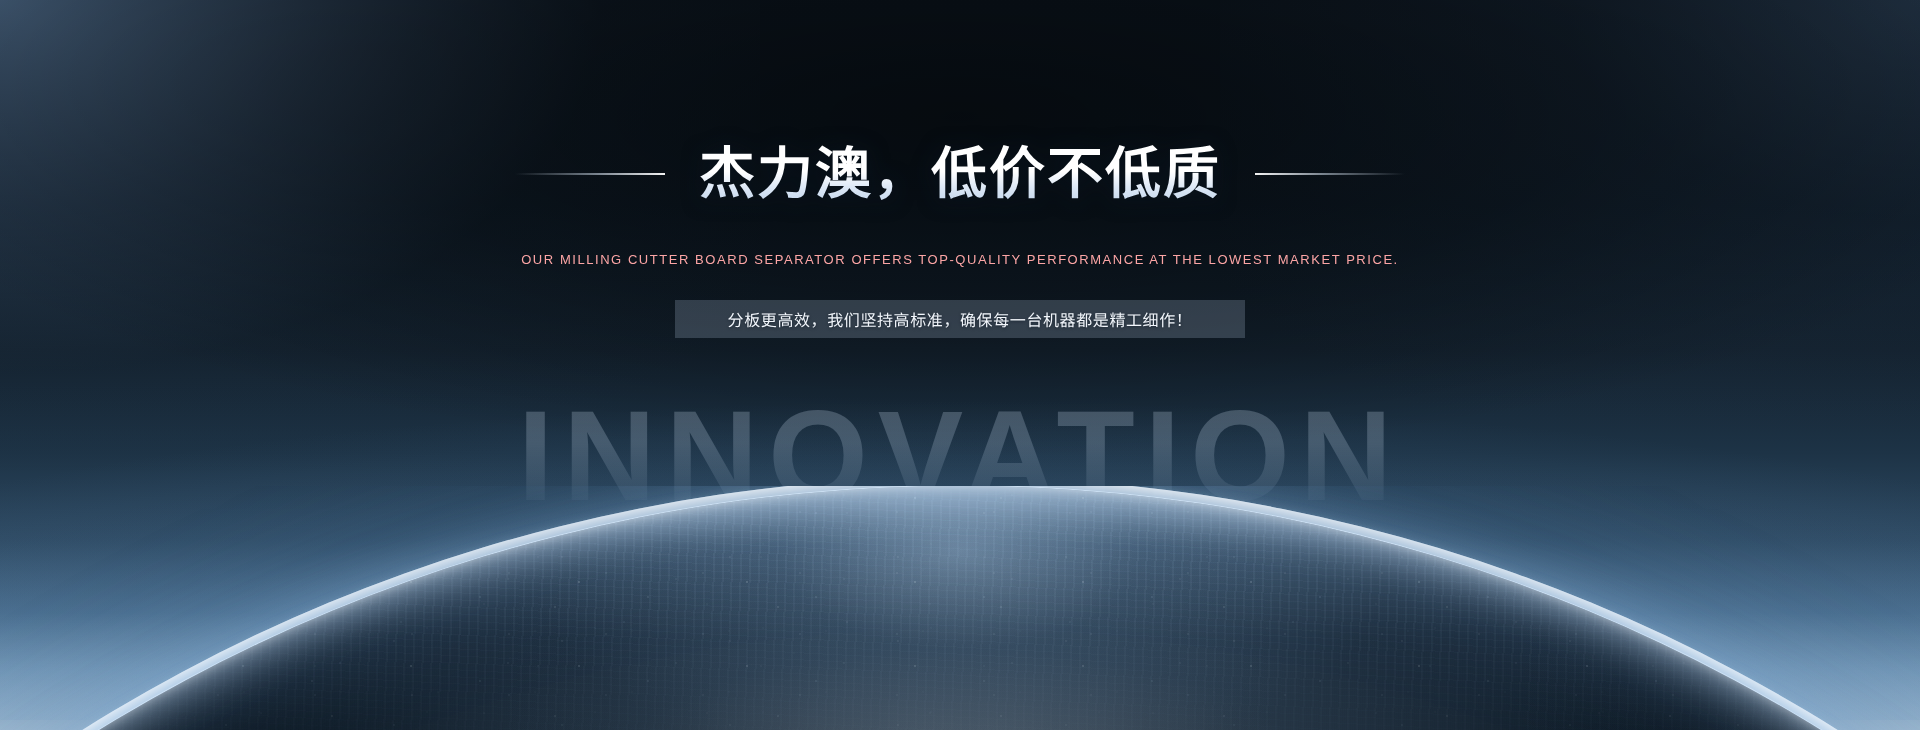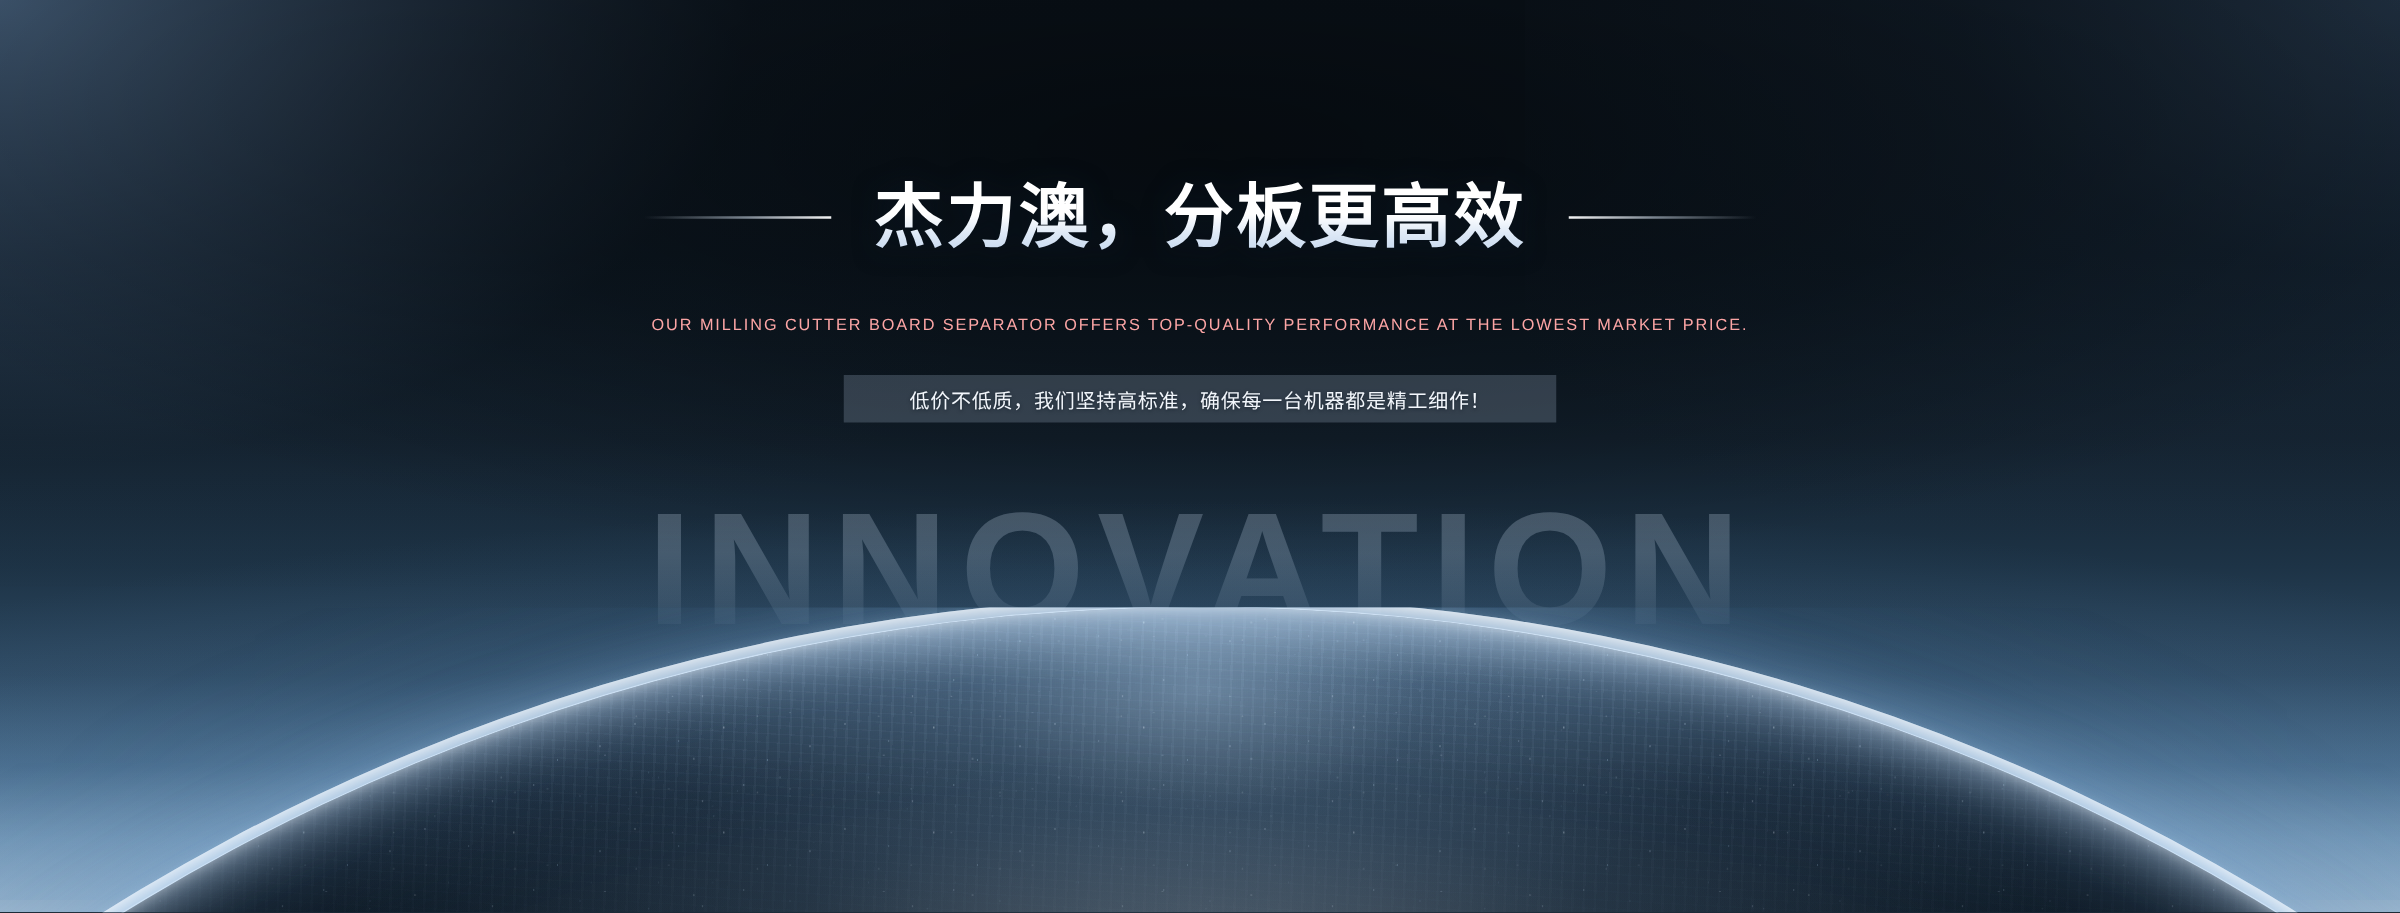--- a/index.html
+++ b/index.html
@@ -274,25 +274,25 @@
     </div>
     <div class="planet-rim"></div>
   </div>
 
   <div class="bottom-bloom"></div>
 
   <div class="hero">
 
     <div class="title-row">
       <span class="rule left"></span>
-      <h1 class="title">杰力澳，分板更高效</h1>
+      <h1 class="title">杰力澳，低价不低质</h1>
       <span class="rule right"></span>
     </div>
 
     <div class="subtitle">OUR MILLING CUTTER BOARD SEPARATOR OFFERS TOP-QUALITY PERFORMANCE AT THE LOWEST MARKET PRICE.</div>
 
     <div class="tagline-wrap">
-      <div class="tagline">低价不低质，我们坚持高标准，确保每一台机器都是精工细作！</div>
+      <div class="tagline">分板更高效，我们坚持高标准，确保每一台机器都是精工细作！</div>
     </div>
 
   </div>
 
 </div>
 
 </body></html>

